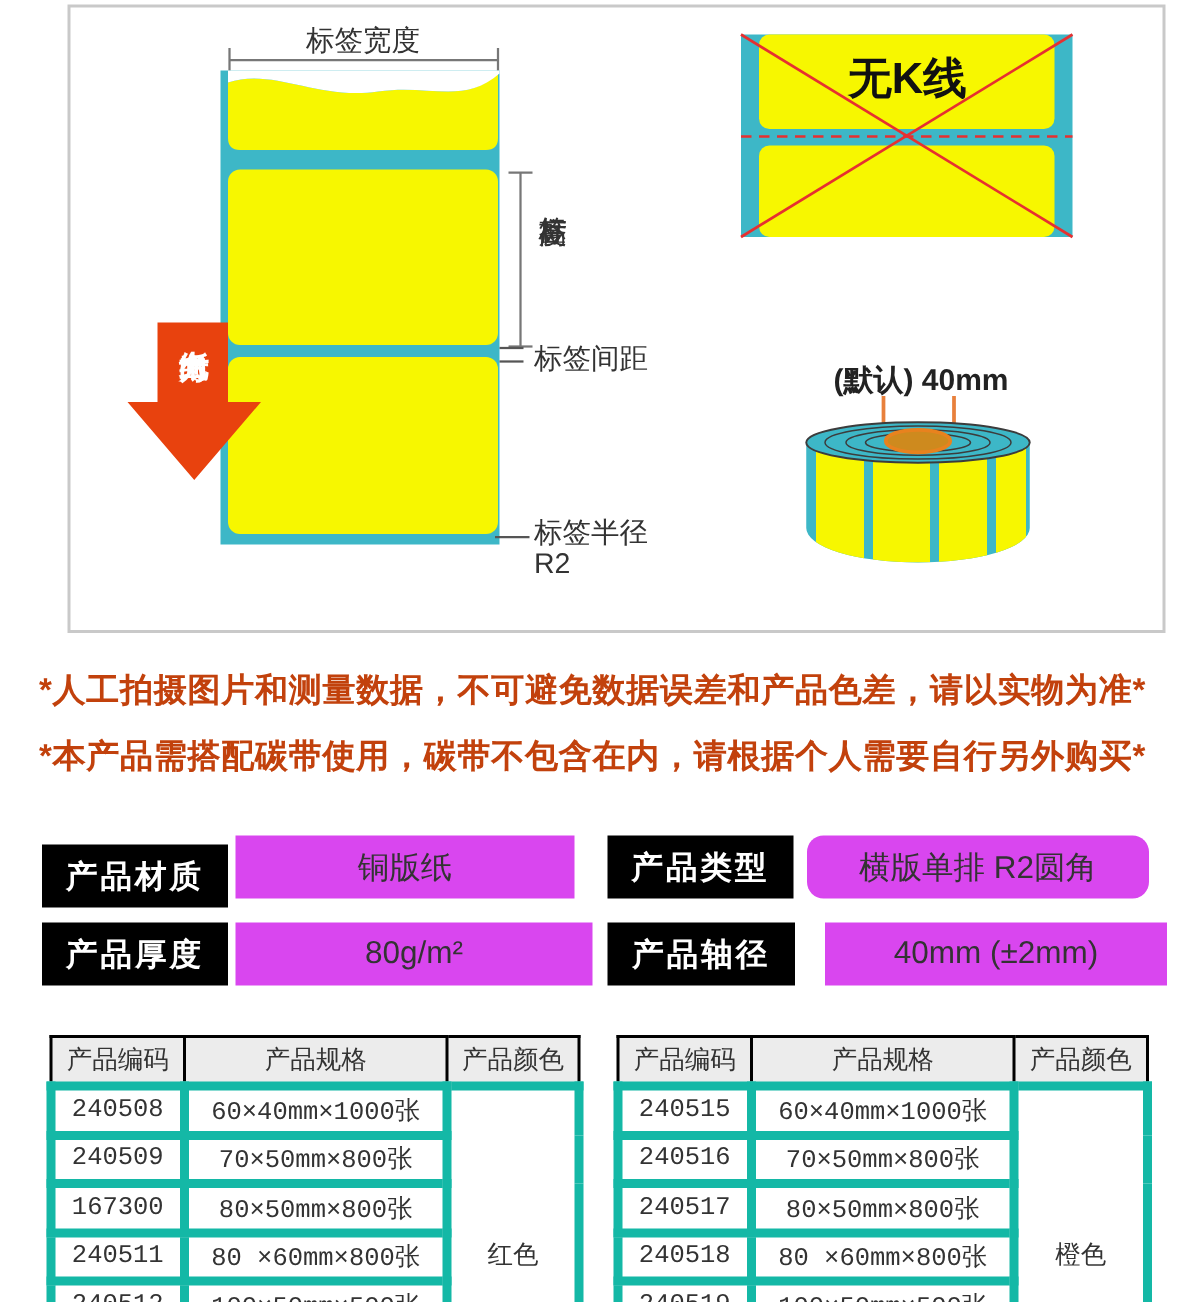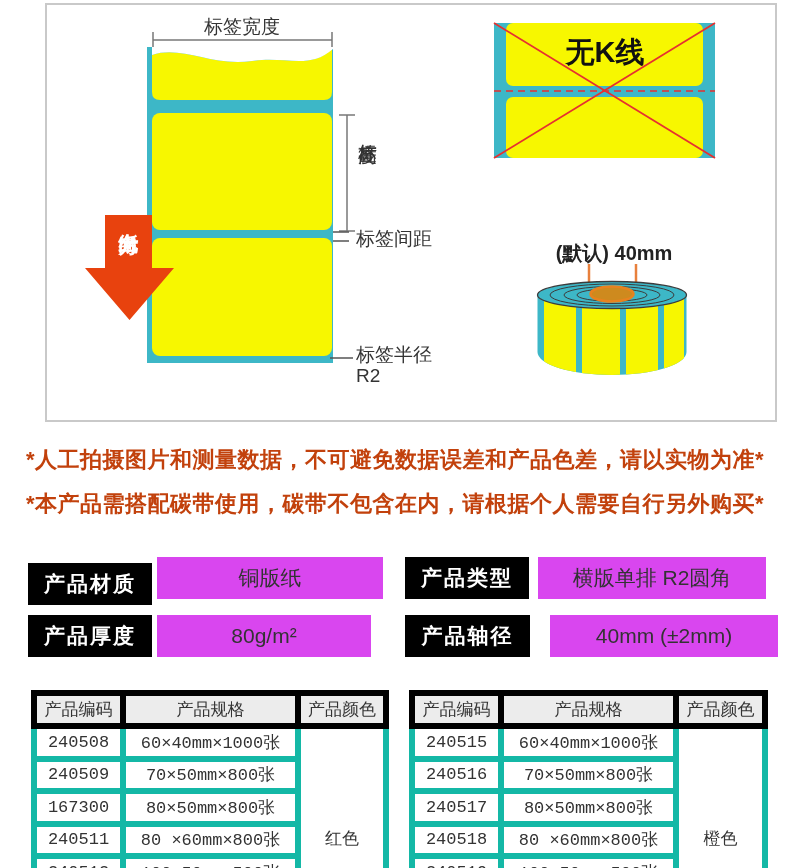--- a/index.html
+++ b/index.html
@@ -18,21 +18,21 @@
 
   
   .spec-label { background:#000; color:#fff; font-size:21px; font-weight:bold; letter-spacing:2px;
     display:flex; align-items:center; justify-content:center; height:42px; }
   .spec-value { background:#d946ef; color:#333; font-size:21px;
     display:flex; align-items:center; justify-content:center; height:42px; }
 
   
   table.ptable { border-collapse:collapse; table-layout:fixed; font-size:17px; color:#333;
     text-align:center; background:#fff; }
-  table.ptable th { background:#ececec; font-weight:normal; border:6px solid #000000; height:33px; }
+  table.ptable th { background:#ececec; font-weight:normal; border:2px solid #000000; height:33px; }
   table.ptable td { border:6px solid #14b8a6; height:32.5px;font-family:Liberation Mono, monospace; }
   td.color-cell { vertical-align:bottom; padding-bottom:36px; }
 
   svg text { font-family:"Liberation Sans","DejaVu Sans",sans-serif; }
   .vtext { writing-mode:vertical-rl; text-orientation:upright; }
 </style>
 </head>
 <body>
 
 <div class="abs diagram-frame">
@@ -119,24 +119,24 @@
     </g>
   </svg>
 </div>
 
 <div class="abs warning warn1">*人工拍摄图片和测量数据，不可避免数据误差和产品色差，请以实物为准*</div>
 <div class="abs warning warn2">*本产品需搭配碳带使用，碳带不包含在内，请根据个人需要自行另外购买*</div>
 
 <div class="abs spec-label" style="left:28px;  top:563px; width:124px;">产品材质</div>
 <div class="abs spec-value" style="left:157px; top:557px; width:226px;">铜版纸</div>
 <div class="abs spec-label" style="left:405px; top:557px; width:124px;">产品类型</div>
-<div class="abs spec-value" style="left:538px; top:557px; width:228px;">横版单排 R2圆角</div>
+<div class="abs spec-value" style="left:538px; top:557px; width:228px;border-radius:11px;">横版单排 R2圆角</div>
 
 <div class="abs spec-label" style="left:28px;  top:615px; width:124px;">产品厚度</div>
-<div class="abs spec-value" style="left:157px; top:615px; width:214px;">80g/m²</div>
+<div class="abs spec-value" style="left:157px; top:615px; width:238px;">80g/m²</div>
 <div class="abs spec-label" style="left:405px; top:615px; width:125px;">产品轴径</div>
 <div class="abs spec-value" style="left:538px; top:615px; width:228px;margin-left:12px;">40mm (±2mm)</div>
 
 <table class="abs ptable" style="left:31px; top:690px; width:352px;">
   <colgroup>
       <col style="width:89px">
       <col style="width:175px">
       <col style="width:88px">
     </colgroup>
   <thead>

